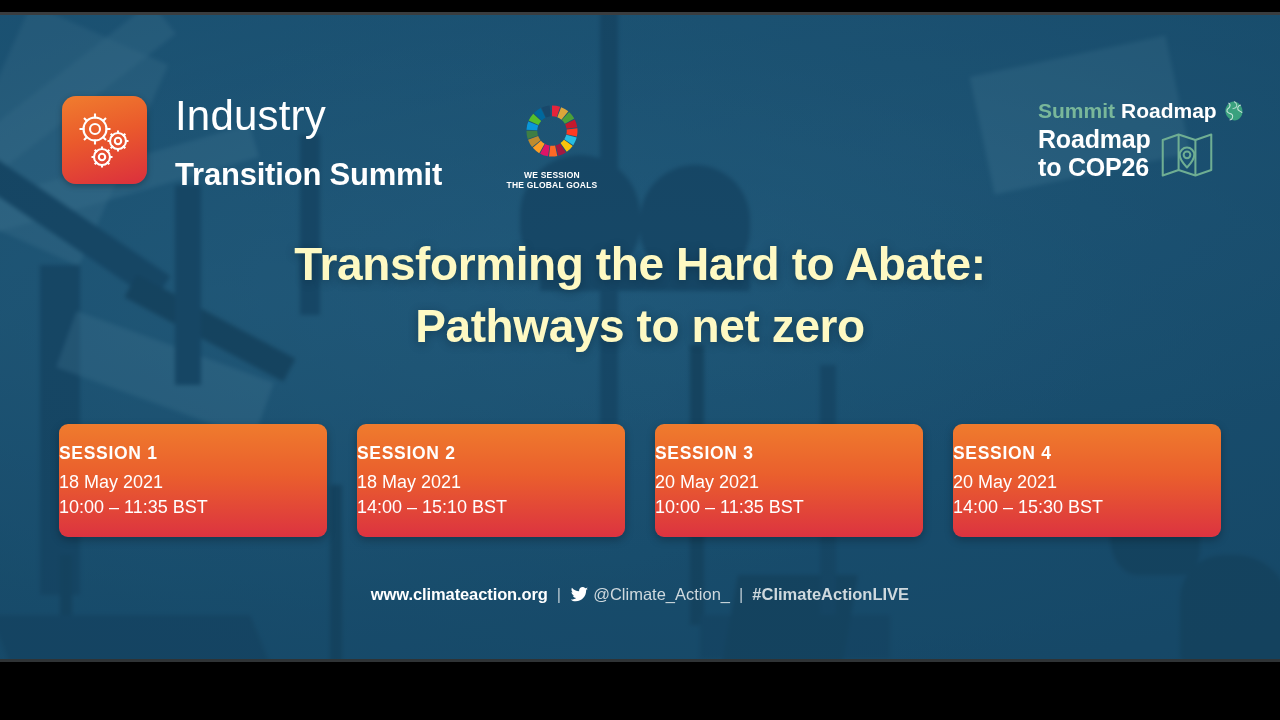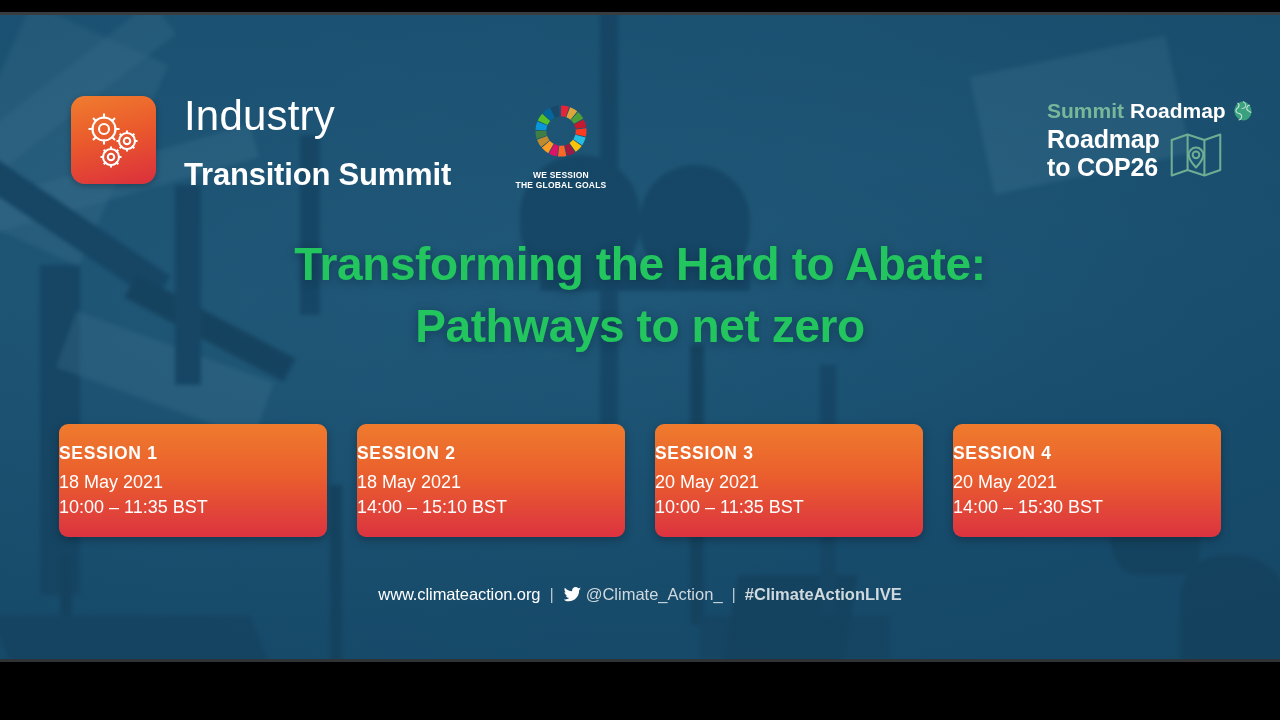--- a/index.html
+++ b/index.html
@@ -74,21 +74,21 @@
     position: absolute; inset: 0;
     background:
       radial-gradient(105% 80% at 50% 42%, rgba(26,80,113,0.10) 0%, rgba(14,55,80,0.55) 100%);
   }
   .bg-tint {
     position: absolute; inset: 0;
     background: rgba(26,81,114,0.42);
   }
 
   
-  .header { position: absolute; left: 12px; top: 0; width: 1116px; height: 200px; }
+  .header { position: absolute; left: 3px; top: 0; width: 1116px; height: 200px; }
 
   .brand-tile {
     position: absolute;
     left: 59px; top: 81px;
     width: 85px; height: 88px;
     border-radius: 14px;
     background: linear-gradient(165deg, #f07d2e 0%, #ea5a2c 45%, #db2f3d 100%);
     box-shadow: 0 2px 6px rgba(0,0,0,0.28);
   }
   .brand-tile svg { position: absolute; left: 12px; top: 13px; }
@@ -146,21 +146,21 @@
     line-height: 28px; letter-spacing: -0.2px;
   }
   .ca-map { width: 56px; height: 56px; display: block; margin-top: 2px; }
 
   
   .title {
     position: absolute;
     left: 0; top: 218px;
     width: 1280px;
     text-align: center;
-    color: #22c55e;
+    color: #fef9c3;
     font-size: 46px;
     font-weight: 700;
     line-height: 62px;
     letter-spacing: -0.4px;
     text-shadow: 0 2px 10px rgba(8,34,52,0.45);
   }
 
   
   .cards {
     position: absolute;
@@ -204,21 +204,21 @@
     position: absolute;
     left: 0; top: 568px;
     width: 1280px;
     display: flex;
     align-items: center;
     justify-content: center;
     gap: 9px;
     font-size: 16.5px;
     line-height: 22px;
   }
-  .f-url { color: #ffffff; font-weight: 400; letter-spacing: -0.1px; }
+  .f-url { color: #ffffff; font-weight: 700; letter-spacing: -0.1px; }
   .f-sep { color: #b6c6cf; font-weight: 400; }
   .f-twitter { display: flex; align-items: center; gap: 5px; }
   .tw-bird { width: 18px; height: 15px; display: block; }
   .f-handle { color: #cfd9de; font-weight: 400; }
   .f-tag { color: #cfd9de; font-weight: 700; }
 </style>
 </head>
 <body>
 
 <div id="stage">

